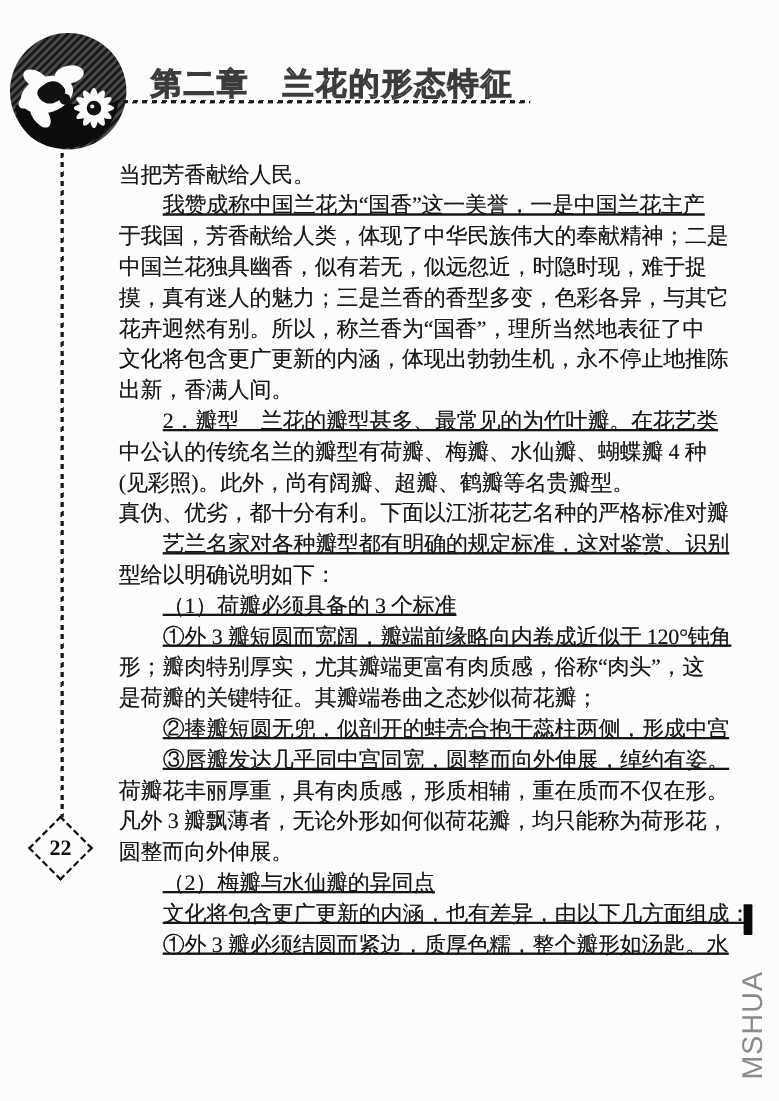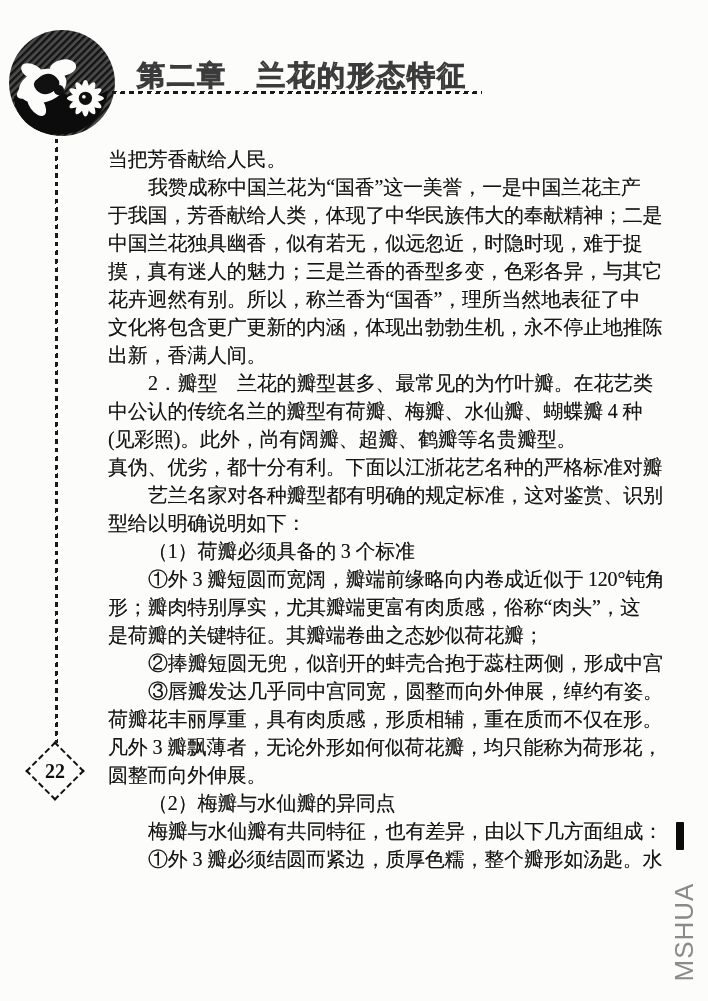--- a/index.html
+++ b/index.html
@@ -83,21 +83,21 @@
     margin-left: 20px;
   }
   .bline {
     font-size: 20px;
     line-height: 28px;
     letter-spacing: -0.2px;
     white-space: pre;
     color: #161616;
     text-shadow: 0 0 0.6px rgba(20,20,20,0.55);
   }
-  .bline.indent { padding-left: 40px; }
+  .bline.indent { padding-left: 40px; text-decoration: underline; }
 
   
   .spine-mark {
     position: absolute;
     left: 676px; top: 822px;
     width: 8px; height: 28px;
     background: #0a0a0a;
     border-radius: 1px;
   }
   .watermark {
@@ -178,20 +178,20 @@
       <div class="bline indent">（1）荷瓣必须具备的 3 个标准</div>
       <div class="bline indent">①外 3 瓣短圆而宽阔，瓣端前缘略向内卷成近似于 120°钝角</div>
       <div class="bline">形；瓣肉特别厚实，尤其瓣端更富有肉质感，俗称“肉头”，这</div>
       <div class="bline">是荷瓣的关键特征。其瓣端卷曲之态妙似荷花瓣；</div>
       <div class="bline indent">②捧瓣短圆无兜，似剖开的蚌壳合抱于蕊柱两侧，形成中宫</div>
       <div class="bline indent">③唇瓣发达几乎同中宫同宽，圆整而向外伸展，绰约有姿。</div>
       <div class="bline">荷瓣花丰丽厚重，具有肉质感，形质相辅，重在质而不仅在形。</div>
       <div class="bline">凡外 3 瓣飘薄者，无论外形如何似荷花瓣，均只能称为荷形花，</div>
       <div class="bline">圆整而向外伸展。</div>
       <div class="bline indent">（2）梅瓣与水仙瓣的异同点</div>
-      <div class="bline indent">梅瓣与水仙瓣有共同特征，也有差异，由以下几方面组成：</div>
+      <div class="bline indent">文化将包含更广更新的内涵，也有差异，由以下几方面组成：</div>
       <div class="bline indent">①外 3 瓣必须结圆而紧边，质厚色糯，整个瓣形如汤匙。水</div>
     </div>
 
   <div class="spine-mark"></div>
   <div class="watermark">MSHUA</div>
 
 </div>
 
 </body></html>

